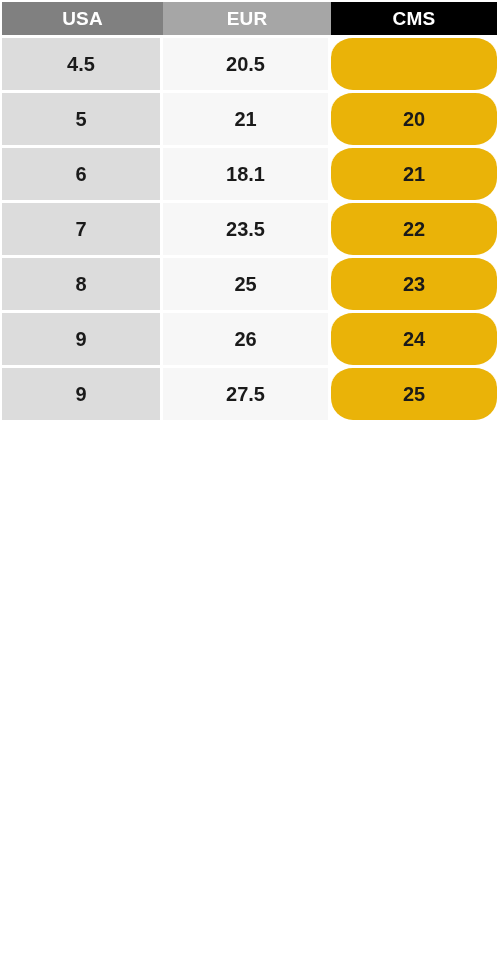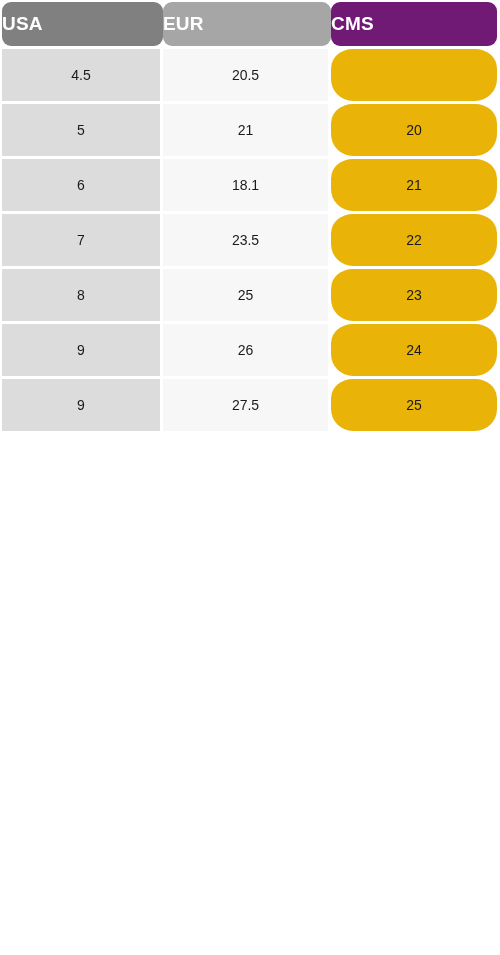--- a/index.html
+++ b/index.html
@@ -21,43 +21,43 @@
     top: 2px;
     width: 495px;
     border-collapse: separate;
     border-spacing: 0;
   }
 
   .size-table tr { height: 0; }
 
   
   .hdr-row th {
-    height: 44px;
+    height: 33px;
     padding: 0;
     font-size: 19px;
     font-weight: bold;
     color: #ffffff;
-    text-align: left;
+    text-align: center;
     vertical-align: middle;
     letter-spacing: 0.2px;
-    border-radius: 9px;
   }
   .hdr-usa { background: #808080; width: 161px; }
   .hdr-eur { background: #a6a6a6; width: 168px; }
-  .hdr-cms { background: #701a75; width: 166px; }
+  .hdr-cms { background: #000000; width: 166px; }
 
   
   .size-table tbody td {
     height: 52px;
     padding: 0;
-    font-size: 14px;
+    font-size: 20px;
     color: #1a1a1a;
     text-align: center;
     vertical-align: middle;
     border-top: 3px solid #ffffff;
+    font-weight: bold;
   }
   .col-usa { background: #dcdcdc; border-right: 3px solid #ffffff; }
   .col-eur { background: #f7f7f7; border-right: 3px solid #ffffff; margin-top: 11px; }
   .col-cms { background: #eab308; border-radius: 22px; }
 </style>
 </head>
 <body>
 
 <table class="size-table">
   <thead>

